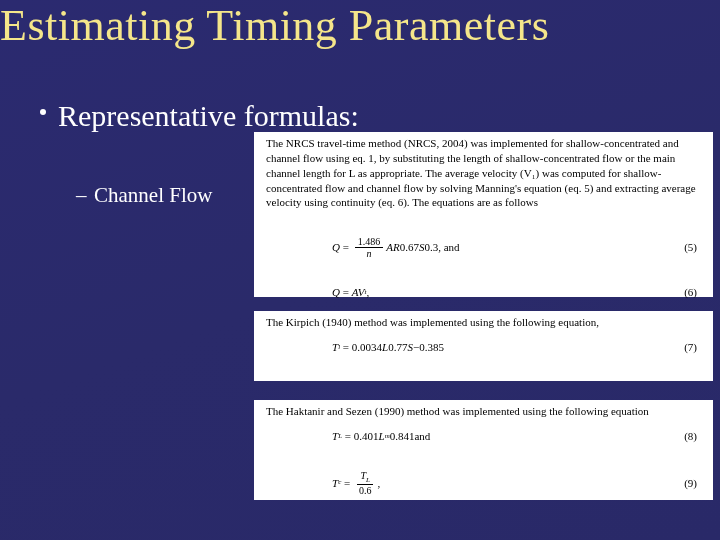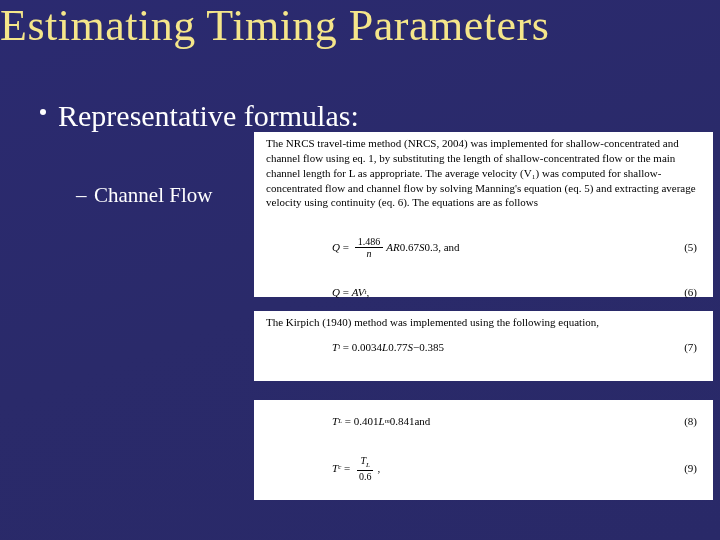--- a/index.html
+++ b/index.html
@@ -82,20 +82,21 @@
         <span class="ital">L</span>
         <span class="sup">0.77</span>
         <span class="ital">S</span>
         <span class="sup">−0.385</span>
       </span>
       <span class="eqn-num">(7)</span>
     </div>
   </div>
 
   <div id="clip3" class="clip">
+    <p>The Haktanir and Sezen (1990) method was implemented using the following equation</p>
     <div class="eq-row">
       <span class="eq-body">
         <span class="ital">T</span>
         <span class="sub ital">L</span>
         <span>&nbsp;=&nbsp;</span>
         <span>0.401</span>
         <span class="ital">L</span>
         <span class="sub ital">m</span>
         <span class="sup">0.841</span>
         <span> and</span>

